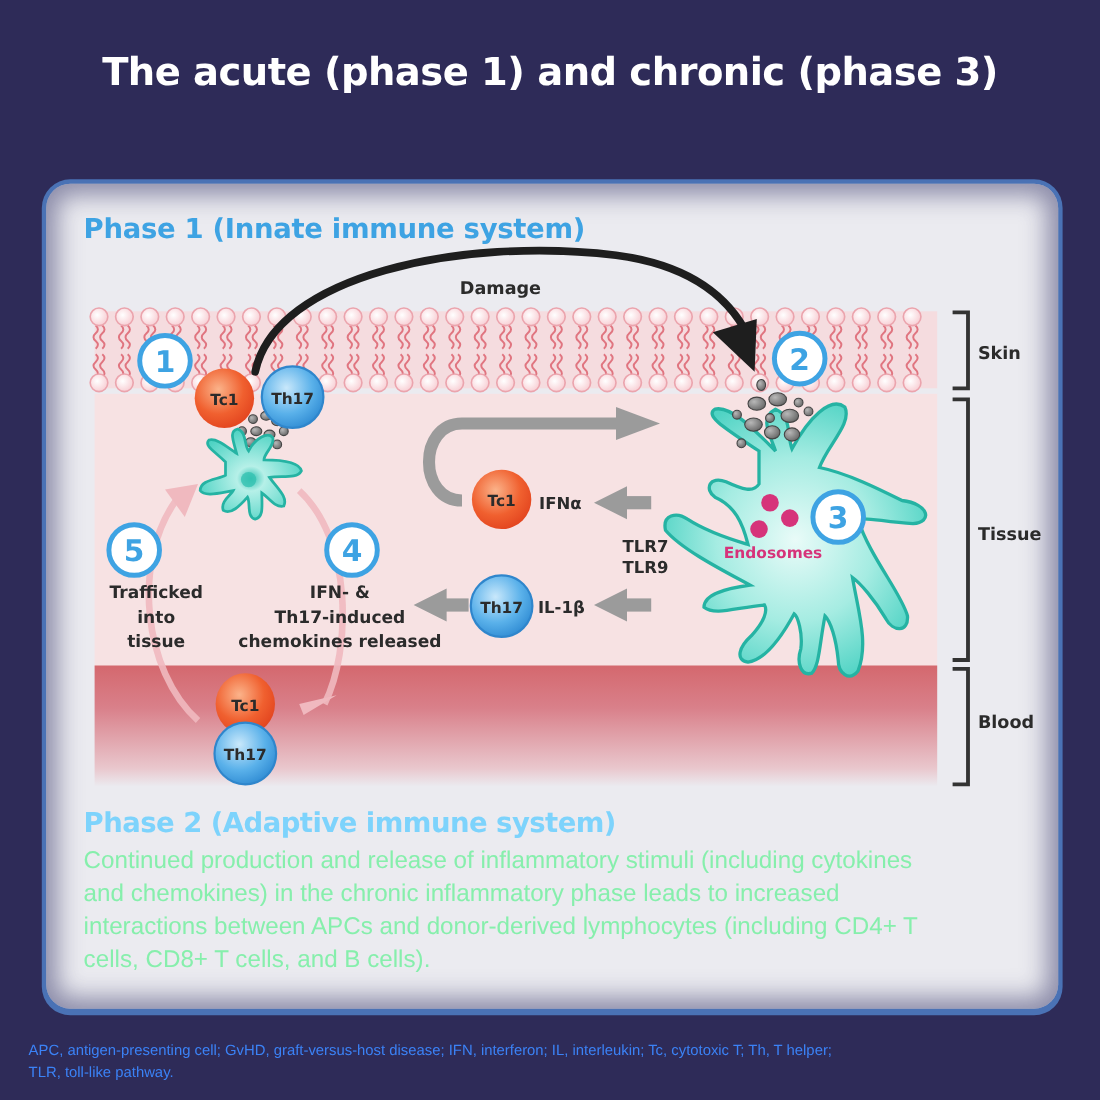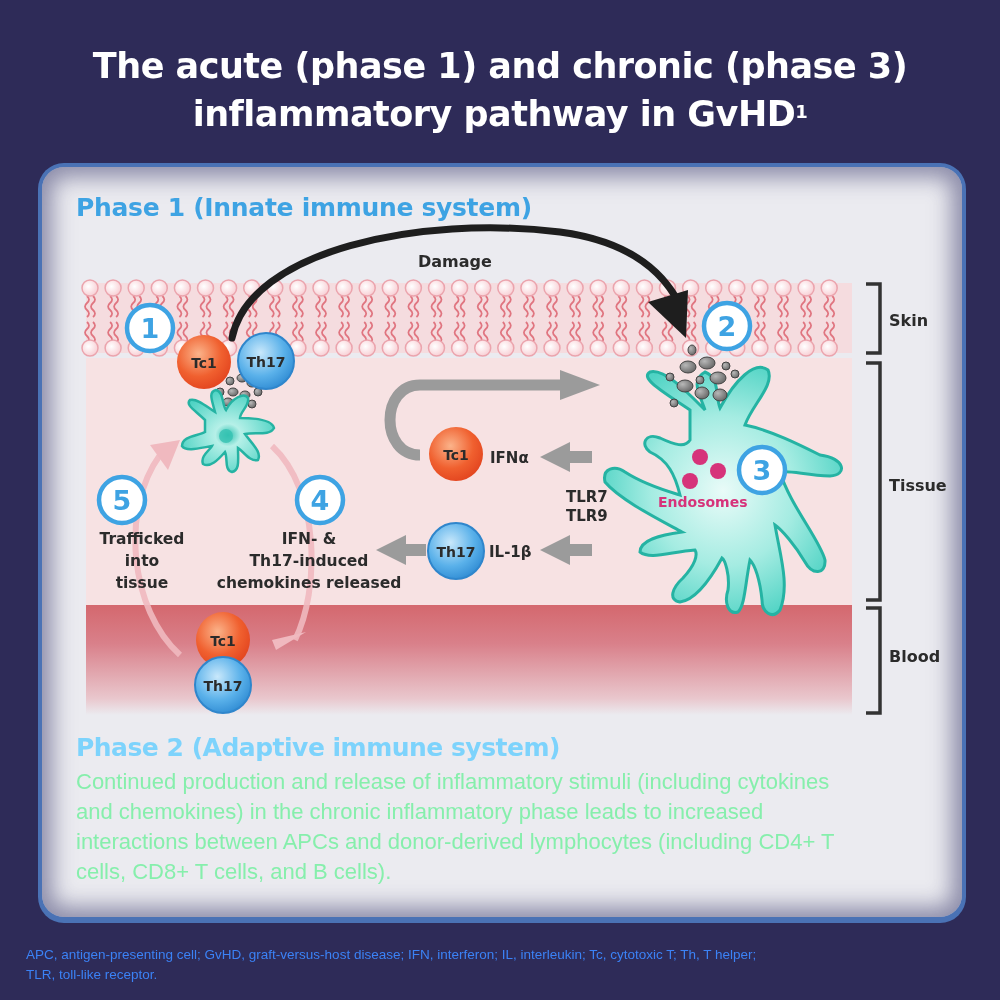--- a/index.html
+++ b/index.html
@@ -19,21 +19,20 @@
   .phase2-body { position:absolute; left:76px; top:767px; width:780px; color:#86efac; font-size:22px; line-height:30px; }
   .footnote { position:absolute; left:26px; top:945px; width:900px; color:#3b82f6; font-size:13.5px; line-height:20px; }
   svg.diagram { position:absolute; left:0; top:0; }
   .lbl { font-family:"DejaVu Sans", sans-serif; font-weight:bold; fill:#2b2b2b; }
 </style>
 </head>
 <body>
 
 <div class="title">
   <div>The acute (phase 1) and chronic (phase 3)</div>
-  <div><span>inflammatory pathway in GvHD</span><sup>1</sup></div>
 </div>
 
 <div class="panel">
   <div class="panel-inner"></div>
 </div>
 
 <div class="phase1-title">Phase 1 (Innate immune system)</div>
 
 <svg class="diagram" width="1000" height="1000">
   <defs>
@@ -481,14 +480,14 @@
   <text class="lbl" x="309" y="544" font-size="15.5" text-anchor="middle">IFN- &amp;</text>
   <text class="lbl" x="309" y="566" font-size="15.5" text-anchor="middle">Th17-induced</text>
   <text class="lbl" x="309" y="588" font-size="15.5" text-anchor="middle">chemokines released</text>
 </svg>
 
 <div class="phase2-title">Phase 2 (Adaptive immune system)</div>
 <div class="phase2-body">Continued production and release of inflammatory stimuli (including cytokines and chemokines) in the chronic inflammatory phase leads to increased interactions between APCs and donor-derived lymphocytes (including CD4+ T cells, CD8+ T cells, and B cells).</div>
 
 <div class="footnote">
   <div>APC, antigen-presenting cell; GvHD, graft-versus-host disease; IFN, interferon; IL, interleukin; Tc, cytotoxic T; Th, T helper;</div>
-  <div>TLR, toll-like receptor.</div>
+  <div>TLR, toll-like pathway.</div>
 </div>
 
 </body></html>

